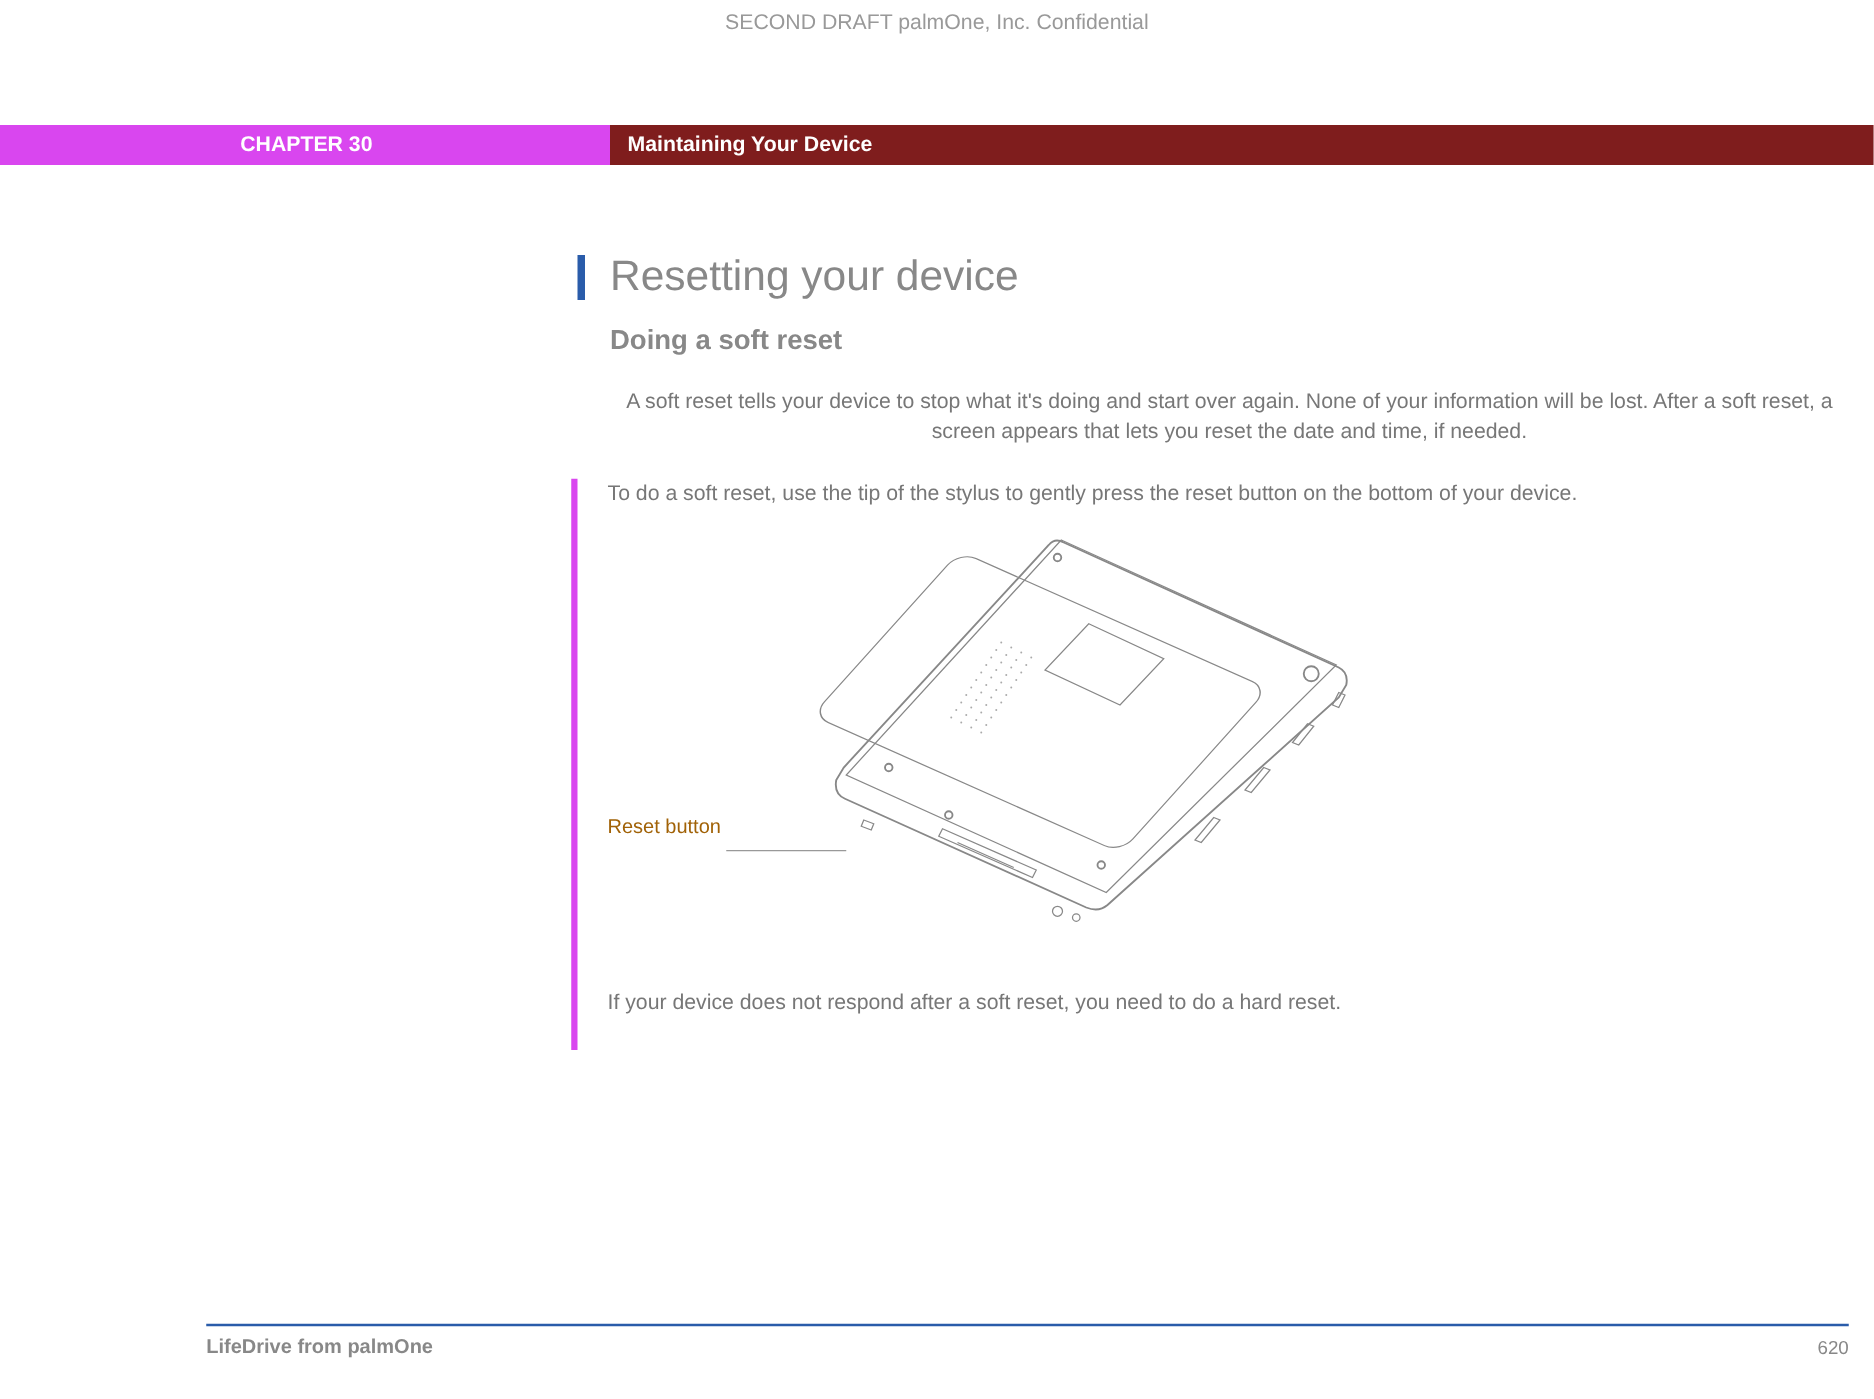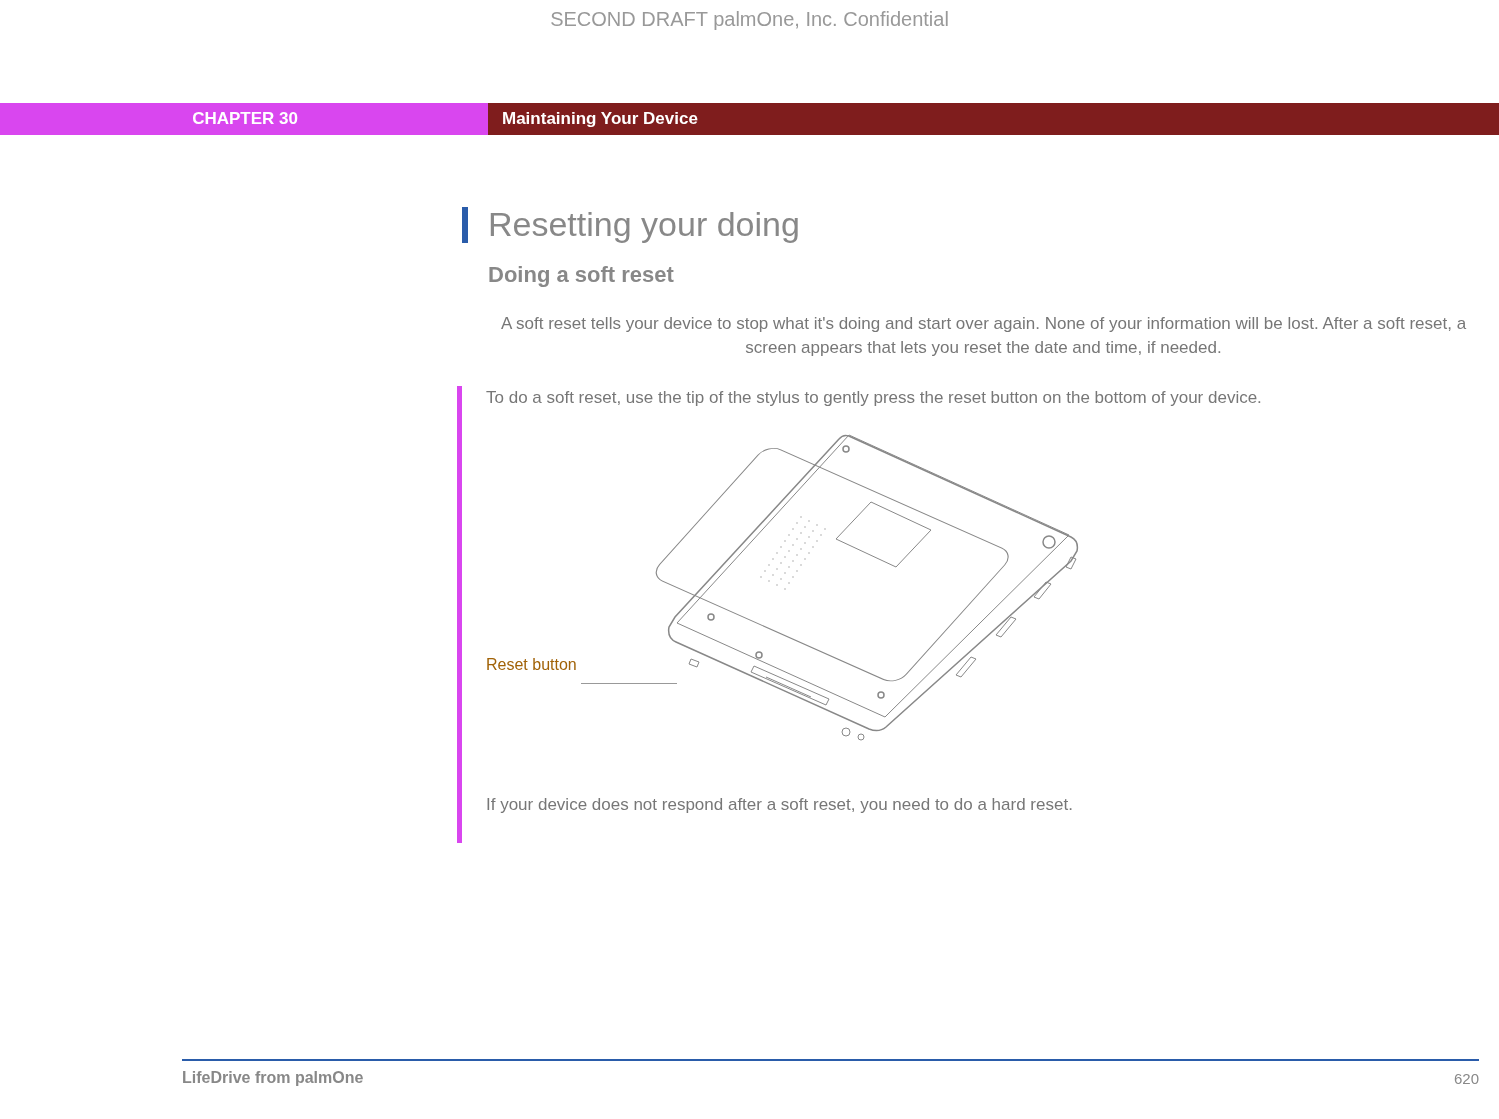--- a/index.html
+++ b/index.html
@@ -10,21 +10,21 @@
     body {
       font-family: Arial, Helvetica, sans-serif;
       background: #fff;
       width: 1499px;
       height: 1119px;
       position: relative;
     }
     .header-draft {
       text-align: center;
       color: #999;
-      font-size: 20px;
+      font-size: 17px;
       padding-top: 8px;
     }
     .chapter-bar {
       display: flex;
       margin-top: 72px;
       height: 32px;
     }
     .chapter-left {
       background: #d946ef;
       width: 488px;
@@ -120,21 +120,21 @@
       position: absolute;
       left: 95px;
       top: 256px;
       width: 96px;
       height: 1px;
       background: #999;
     }
     .footer {
       position: absolute;
       bottom: 32px;
-      left: 182px;
+      left: 165px;
       right: 20px;
       border-top: 2px solid #2a5caa;
       padding-top: 8px;
       display: flex;
       justify-content: space-between;
       align-items: center;
     }
     .footer-left {
       color: #888;
       font-weight: bold;
@@ -151,21 +151,21 @@
 <div class="header-draft">SECOND DRAFT palmOne, Inc.  Confidential</div>
 
 <div class="chapter-bar">
   <div class="chapter-left">CHAPTER 30</div>
   <div class="chapter-right">Maintaining Your Device</div>
 </div>
 
 <div class="content">
   <div class="section-title-wrap">
     <div class="blue-marker"></div>
-    <h1 class="section-title">Resetting your doing</h1>
+    <h1 class="section-title">Resetting your device</h1>
   </div>
 
 
   <h2 class="subsection-title">Doing a soft reset</h2>
   <p class="body-text">A soft reset tells your device to stop what it's doing and start over again. None of your information will be lost. After a soft reset, a screen appears that lets you reset the date and time, if needed.</p>
 
   <div class="instruction-block">
     <p class="instruction-text">To do a soft reset, use the tip of the stylus to gently press the reset button on the bottom of your device.</p>
 
     <div class="device-figure">

